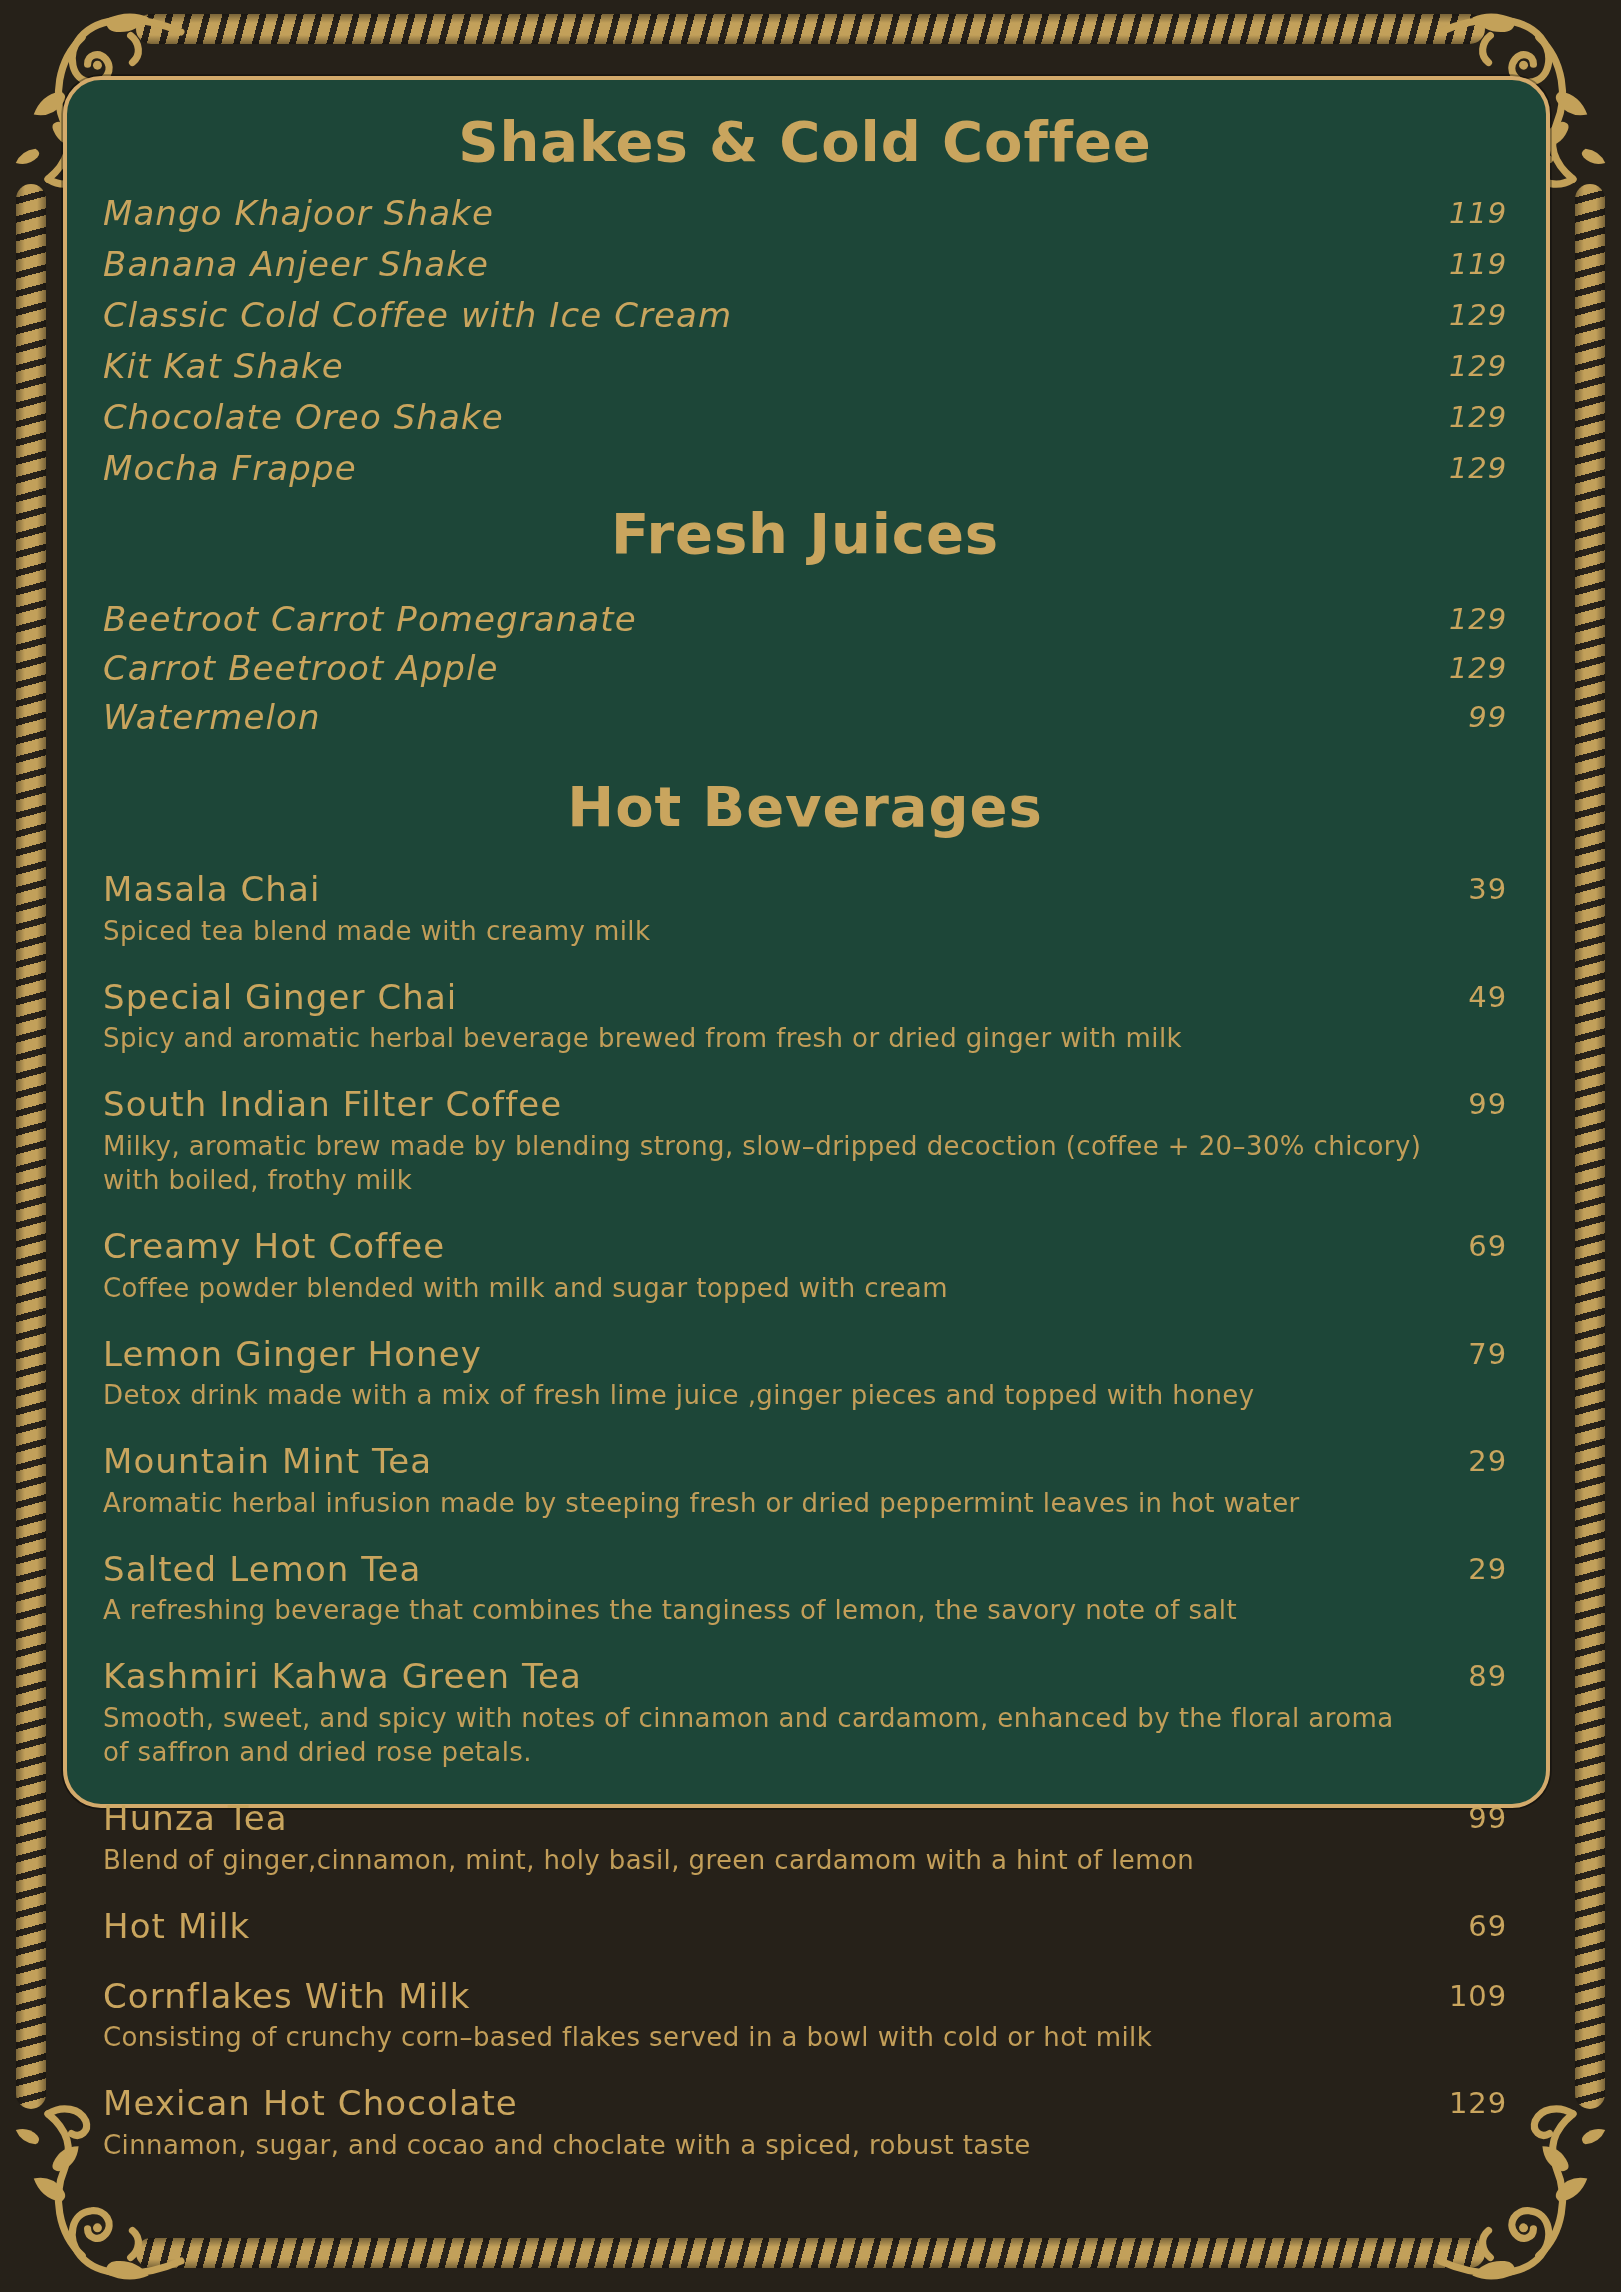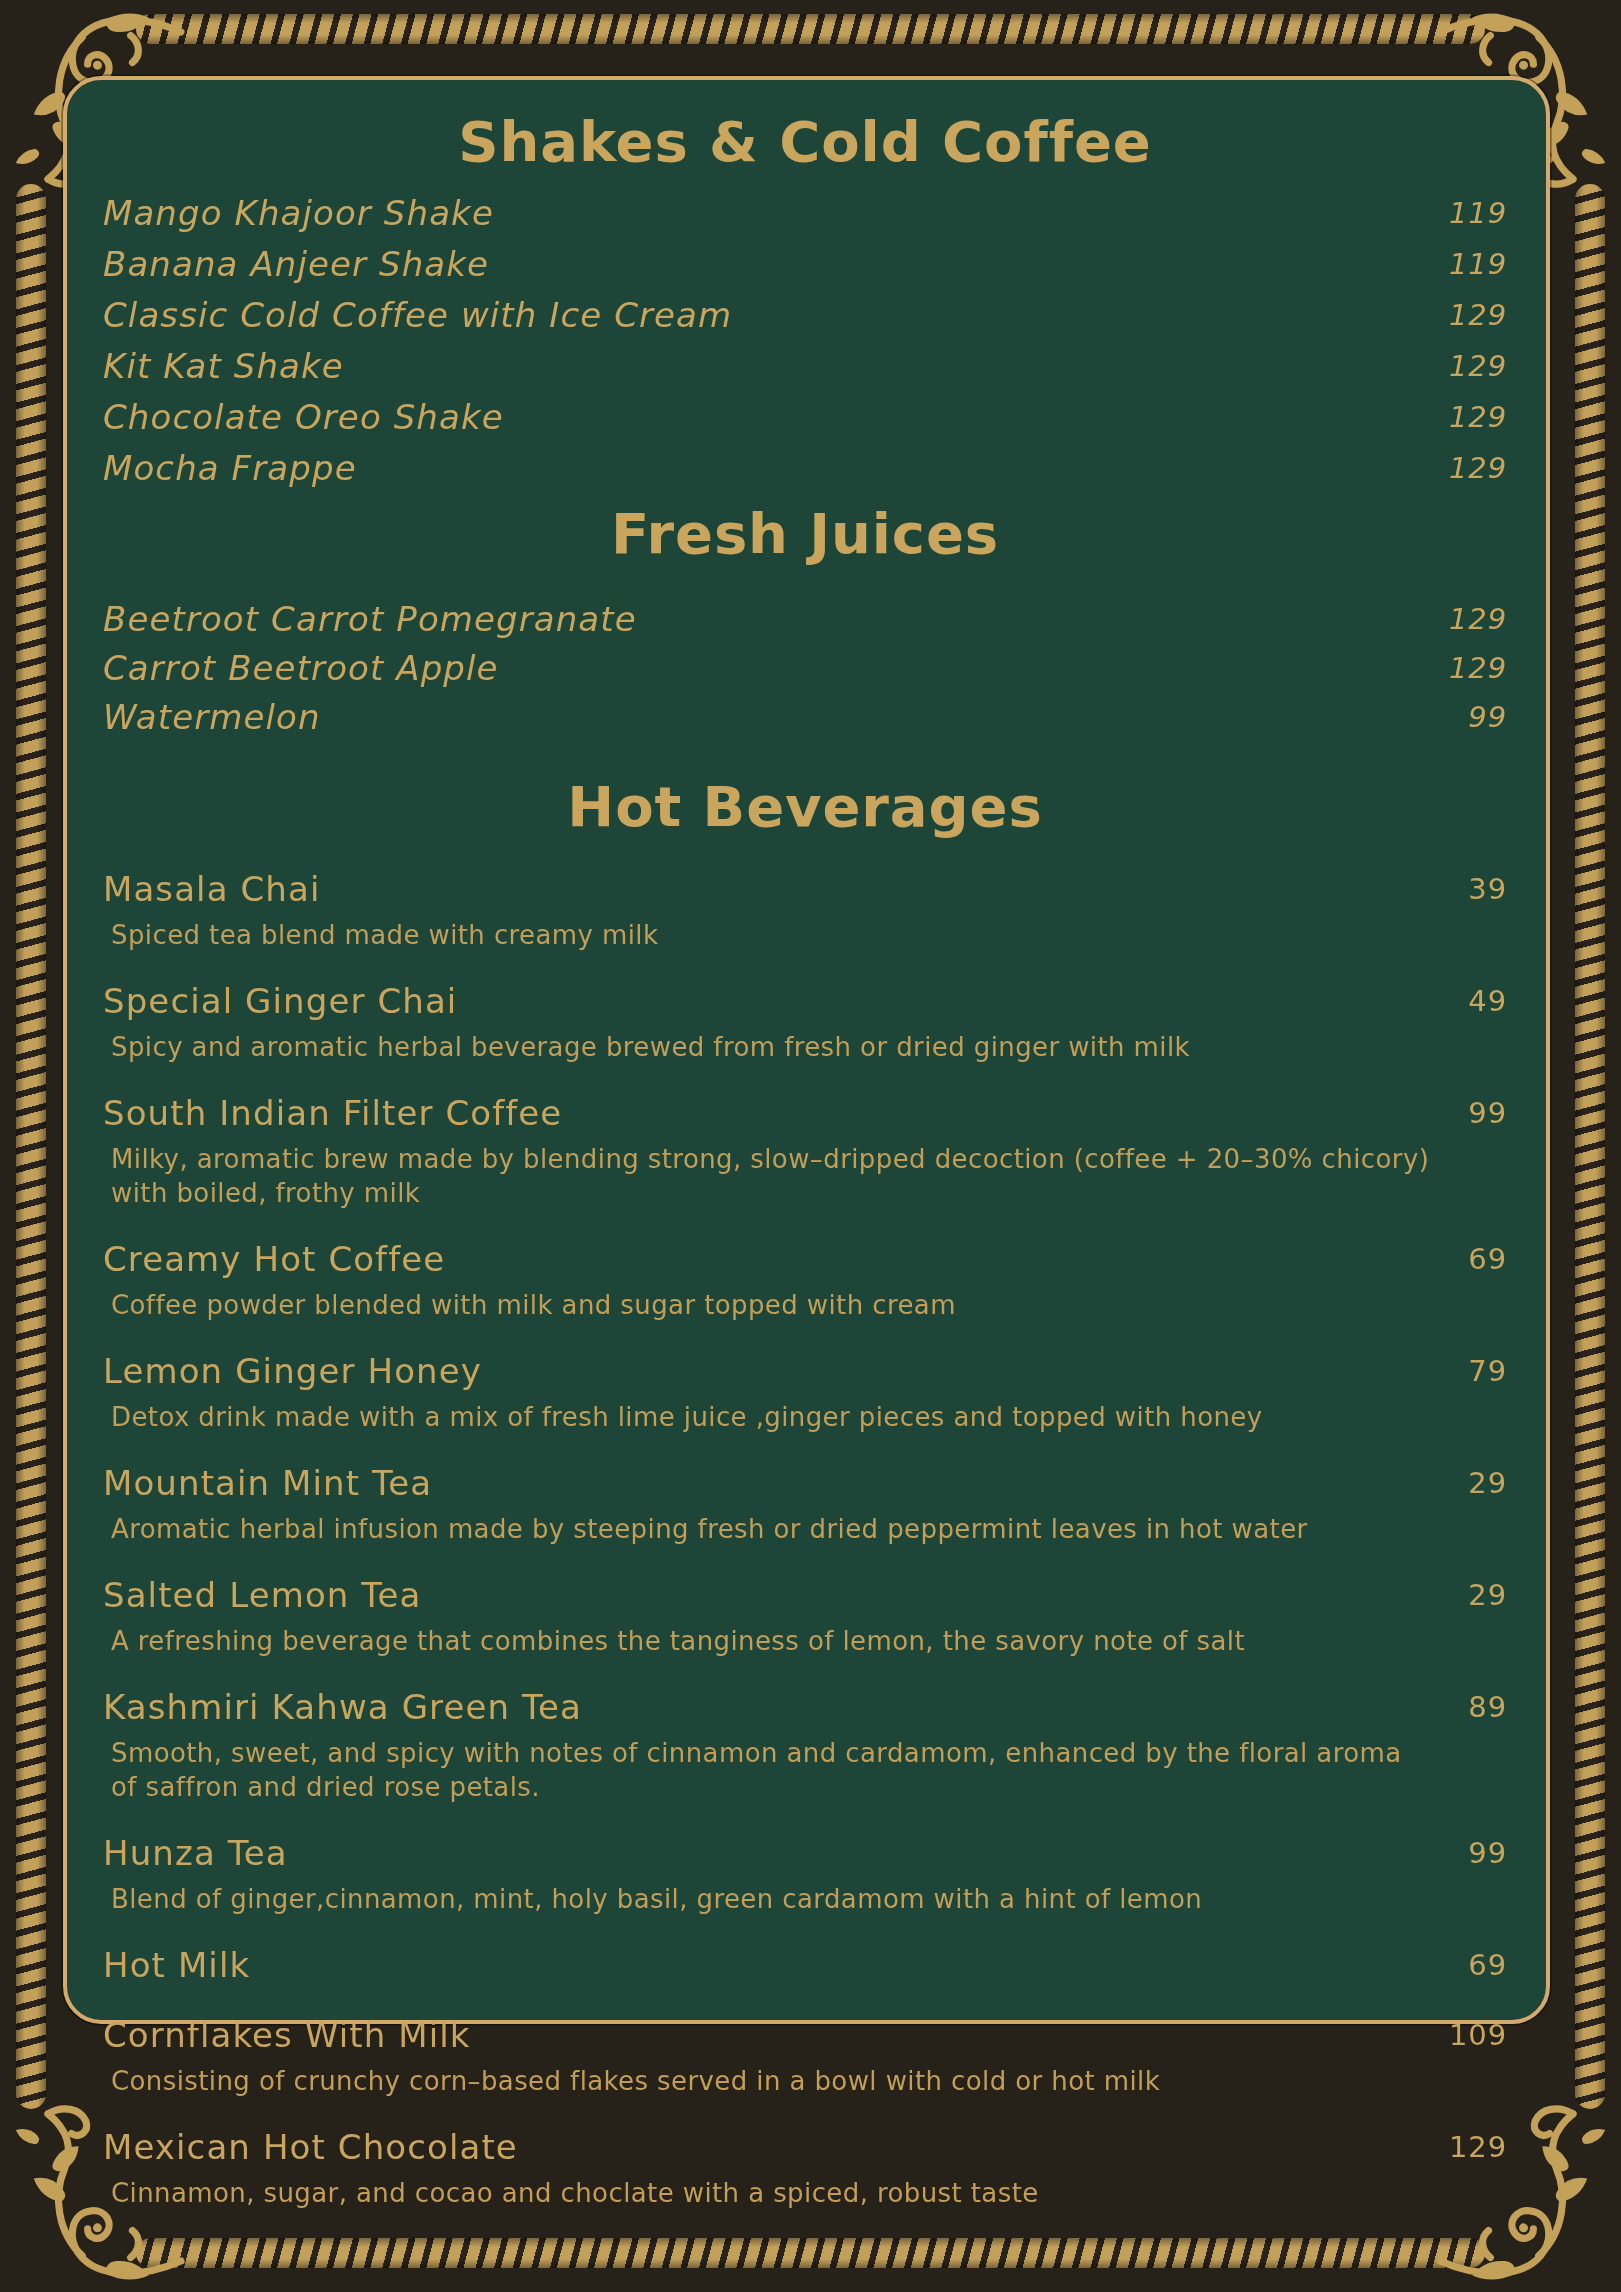--- a/index.html
+++ b/index.html
@@ -32,21 +32,21 @@
   .corner{position:absolute;width:193px;height:193px;}
   .corner svg{width:100%;height:100%;}
   .corner-tl{left:5.4px;top:5.4px;}
   .corner-tr{right:5.4px;top:5.4px;transform:scaleX(-1);}
   .corner-bl{left:5.4px;bottom:5.4px;transform:scaleY(-1);}
   .corner-br{right:5.4px;bottom:5.4px;transform:scale(-1,-1);}
 
   
   .panel{
     position:absolute;left:63px;top:76px;
-    width:1487px;height:1948px;
+    width:1487px;height:1732px;
     box-sizing:border-box;
     background:#1d4638;
     border:4.5px solid #d3aa6b;
     border-radius:38px;
     padding:23px 39px 0 36px;
     box-shadow:0 0 0 1.8px rgba(0,0,0,.35);
   }
   .section-title{
     margin:10.7px 0 18px 0;
     text-align:center;
@@ -67,21 +67,21 @@
   .plain-row.short{height:49px;}
   .price{font-size:29px;color:#c9a55e;letter-spacing:0.9px;white-space:nowrap;}
 
   .hb-item{margin-bottom:29px;}
   .hb-head{
     display:flex;justify-content:space-between;align-items:center;
     line-height:41px;font-size:34px;color:#c9a55e;letter-spacing:1.1px;
     margin-bottom:3.6px;
   }
   .item-desc{
-    margin:8px;
+    margin:0;
     max-width:1325px;
     font-size:26px;line-height:34px;
     color:#c29e59;letter-spacing:0.4px;
     font-weight:400;
   }
 </style>
 </head>
 <body>
 
 <div class="stage">

